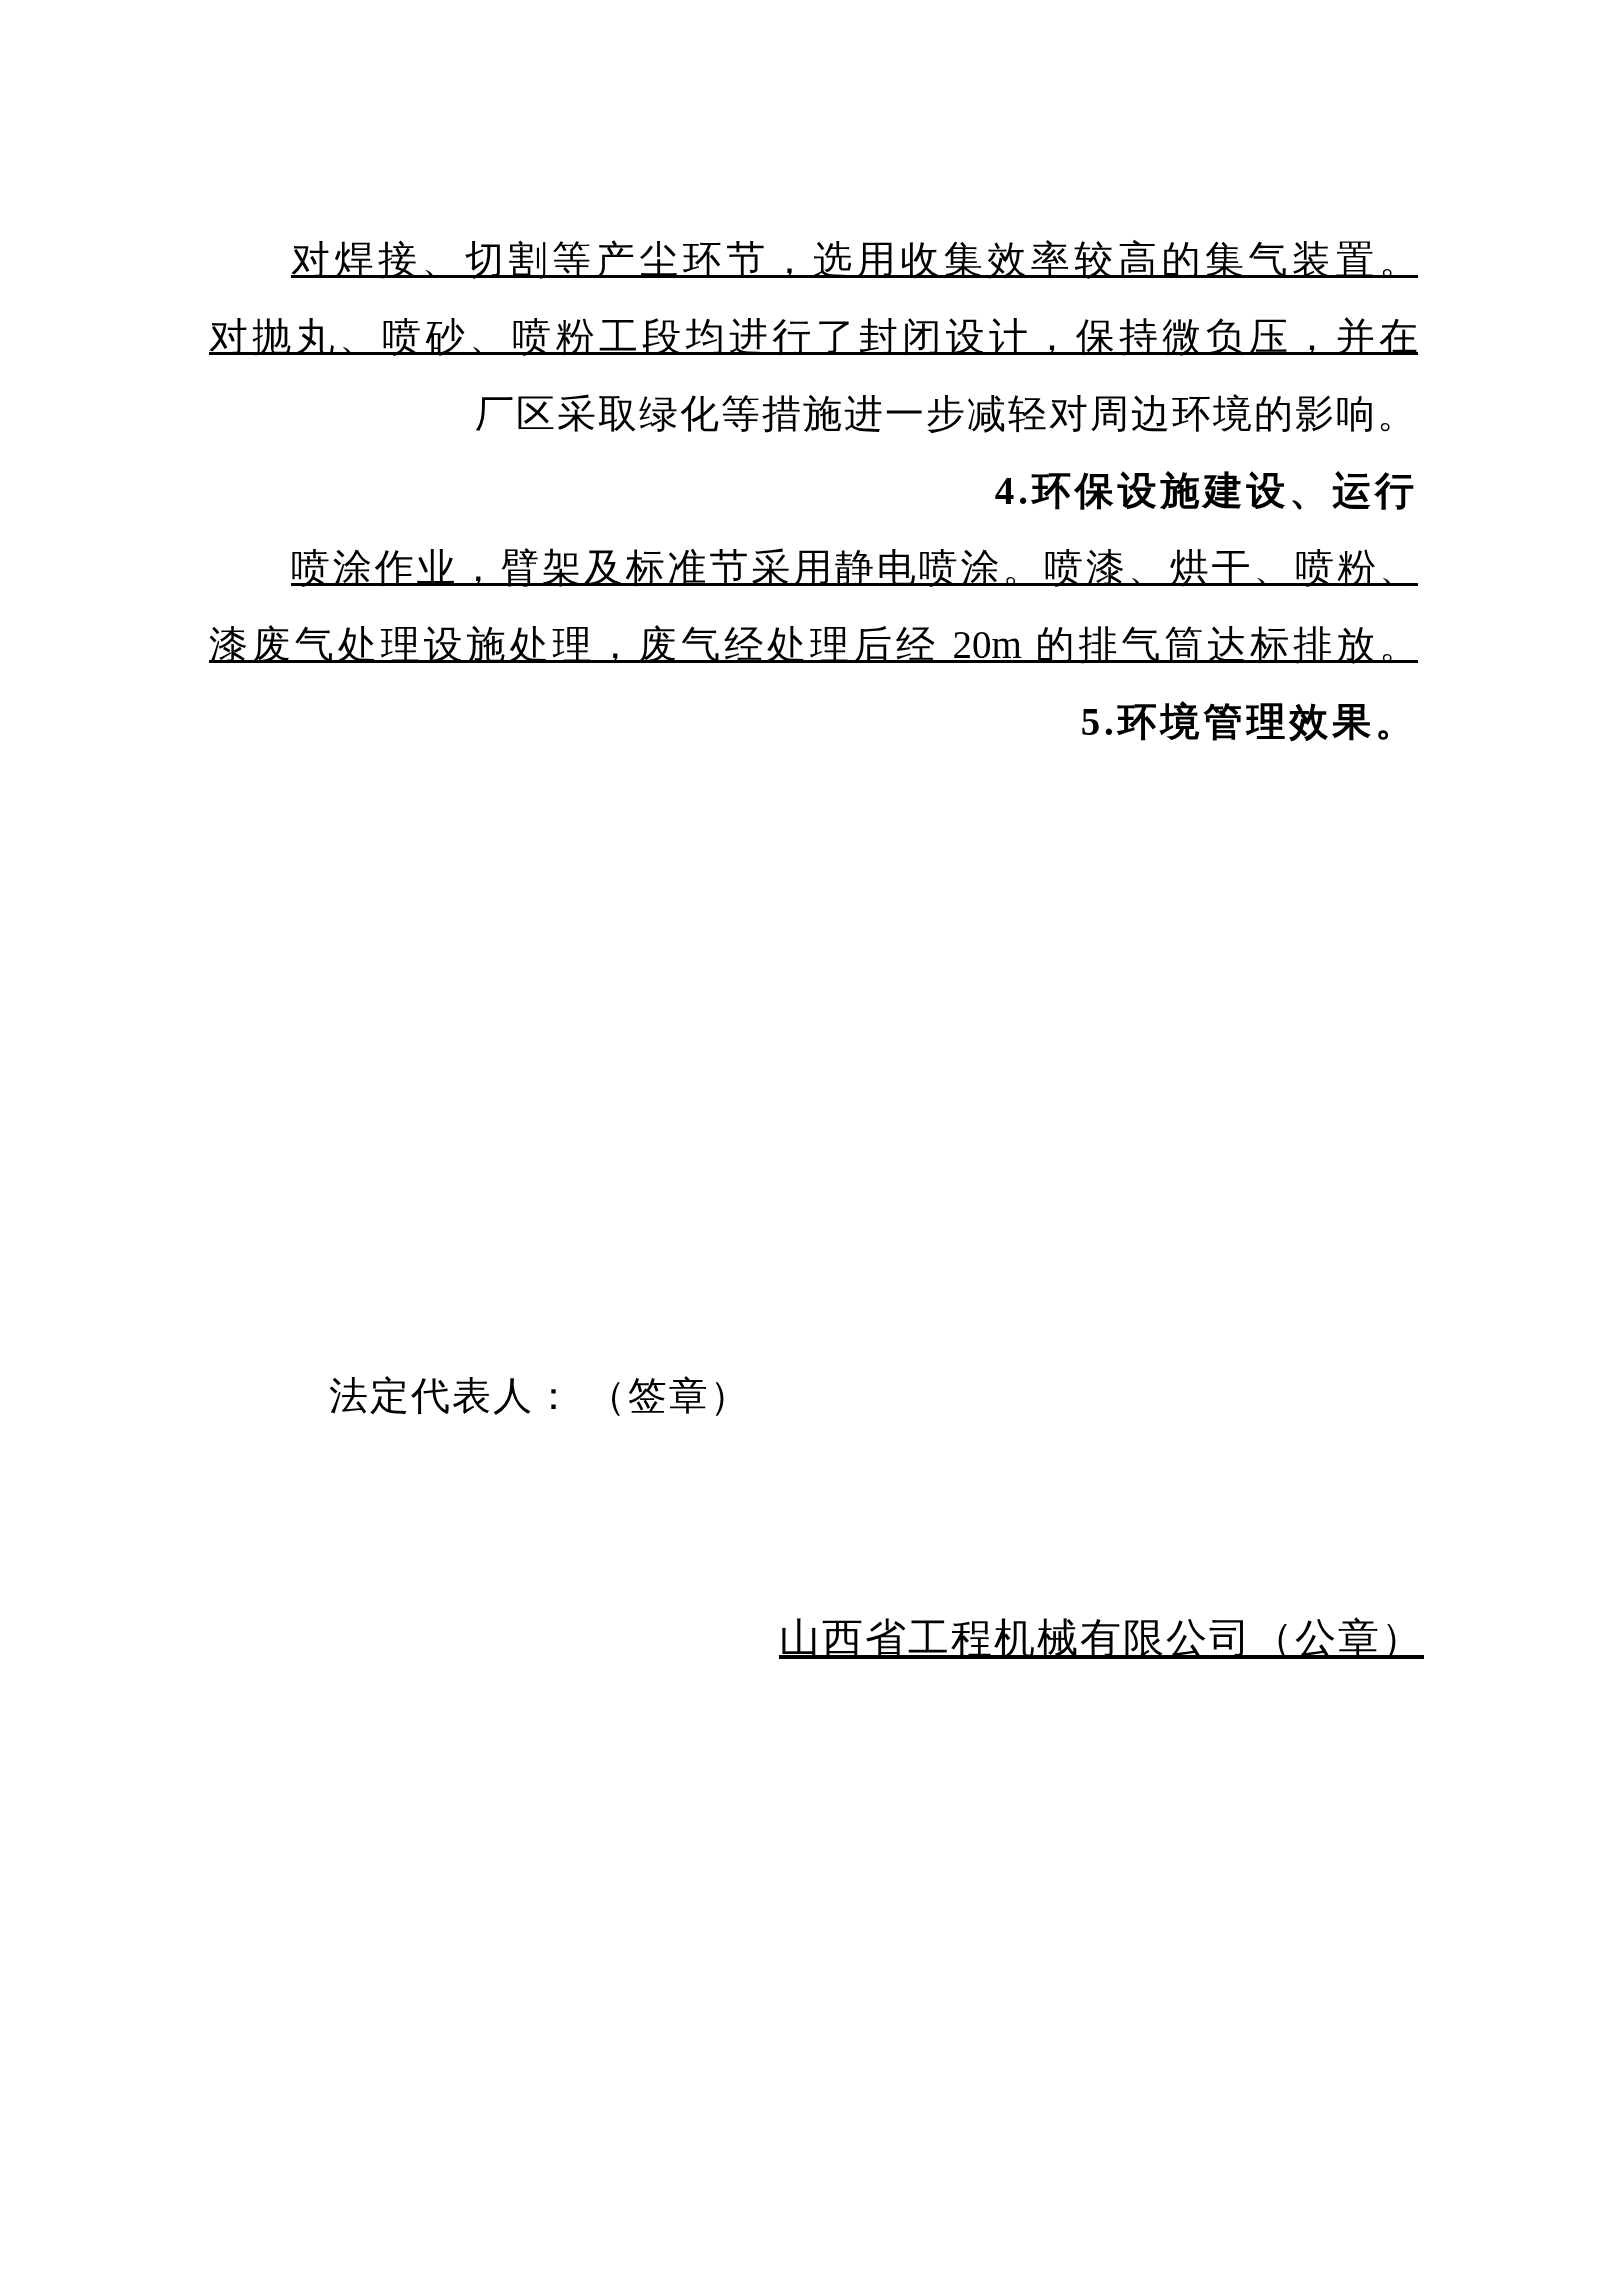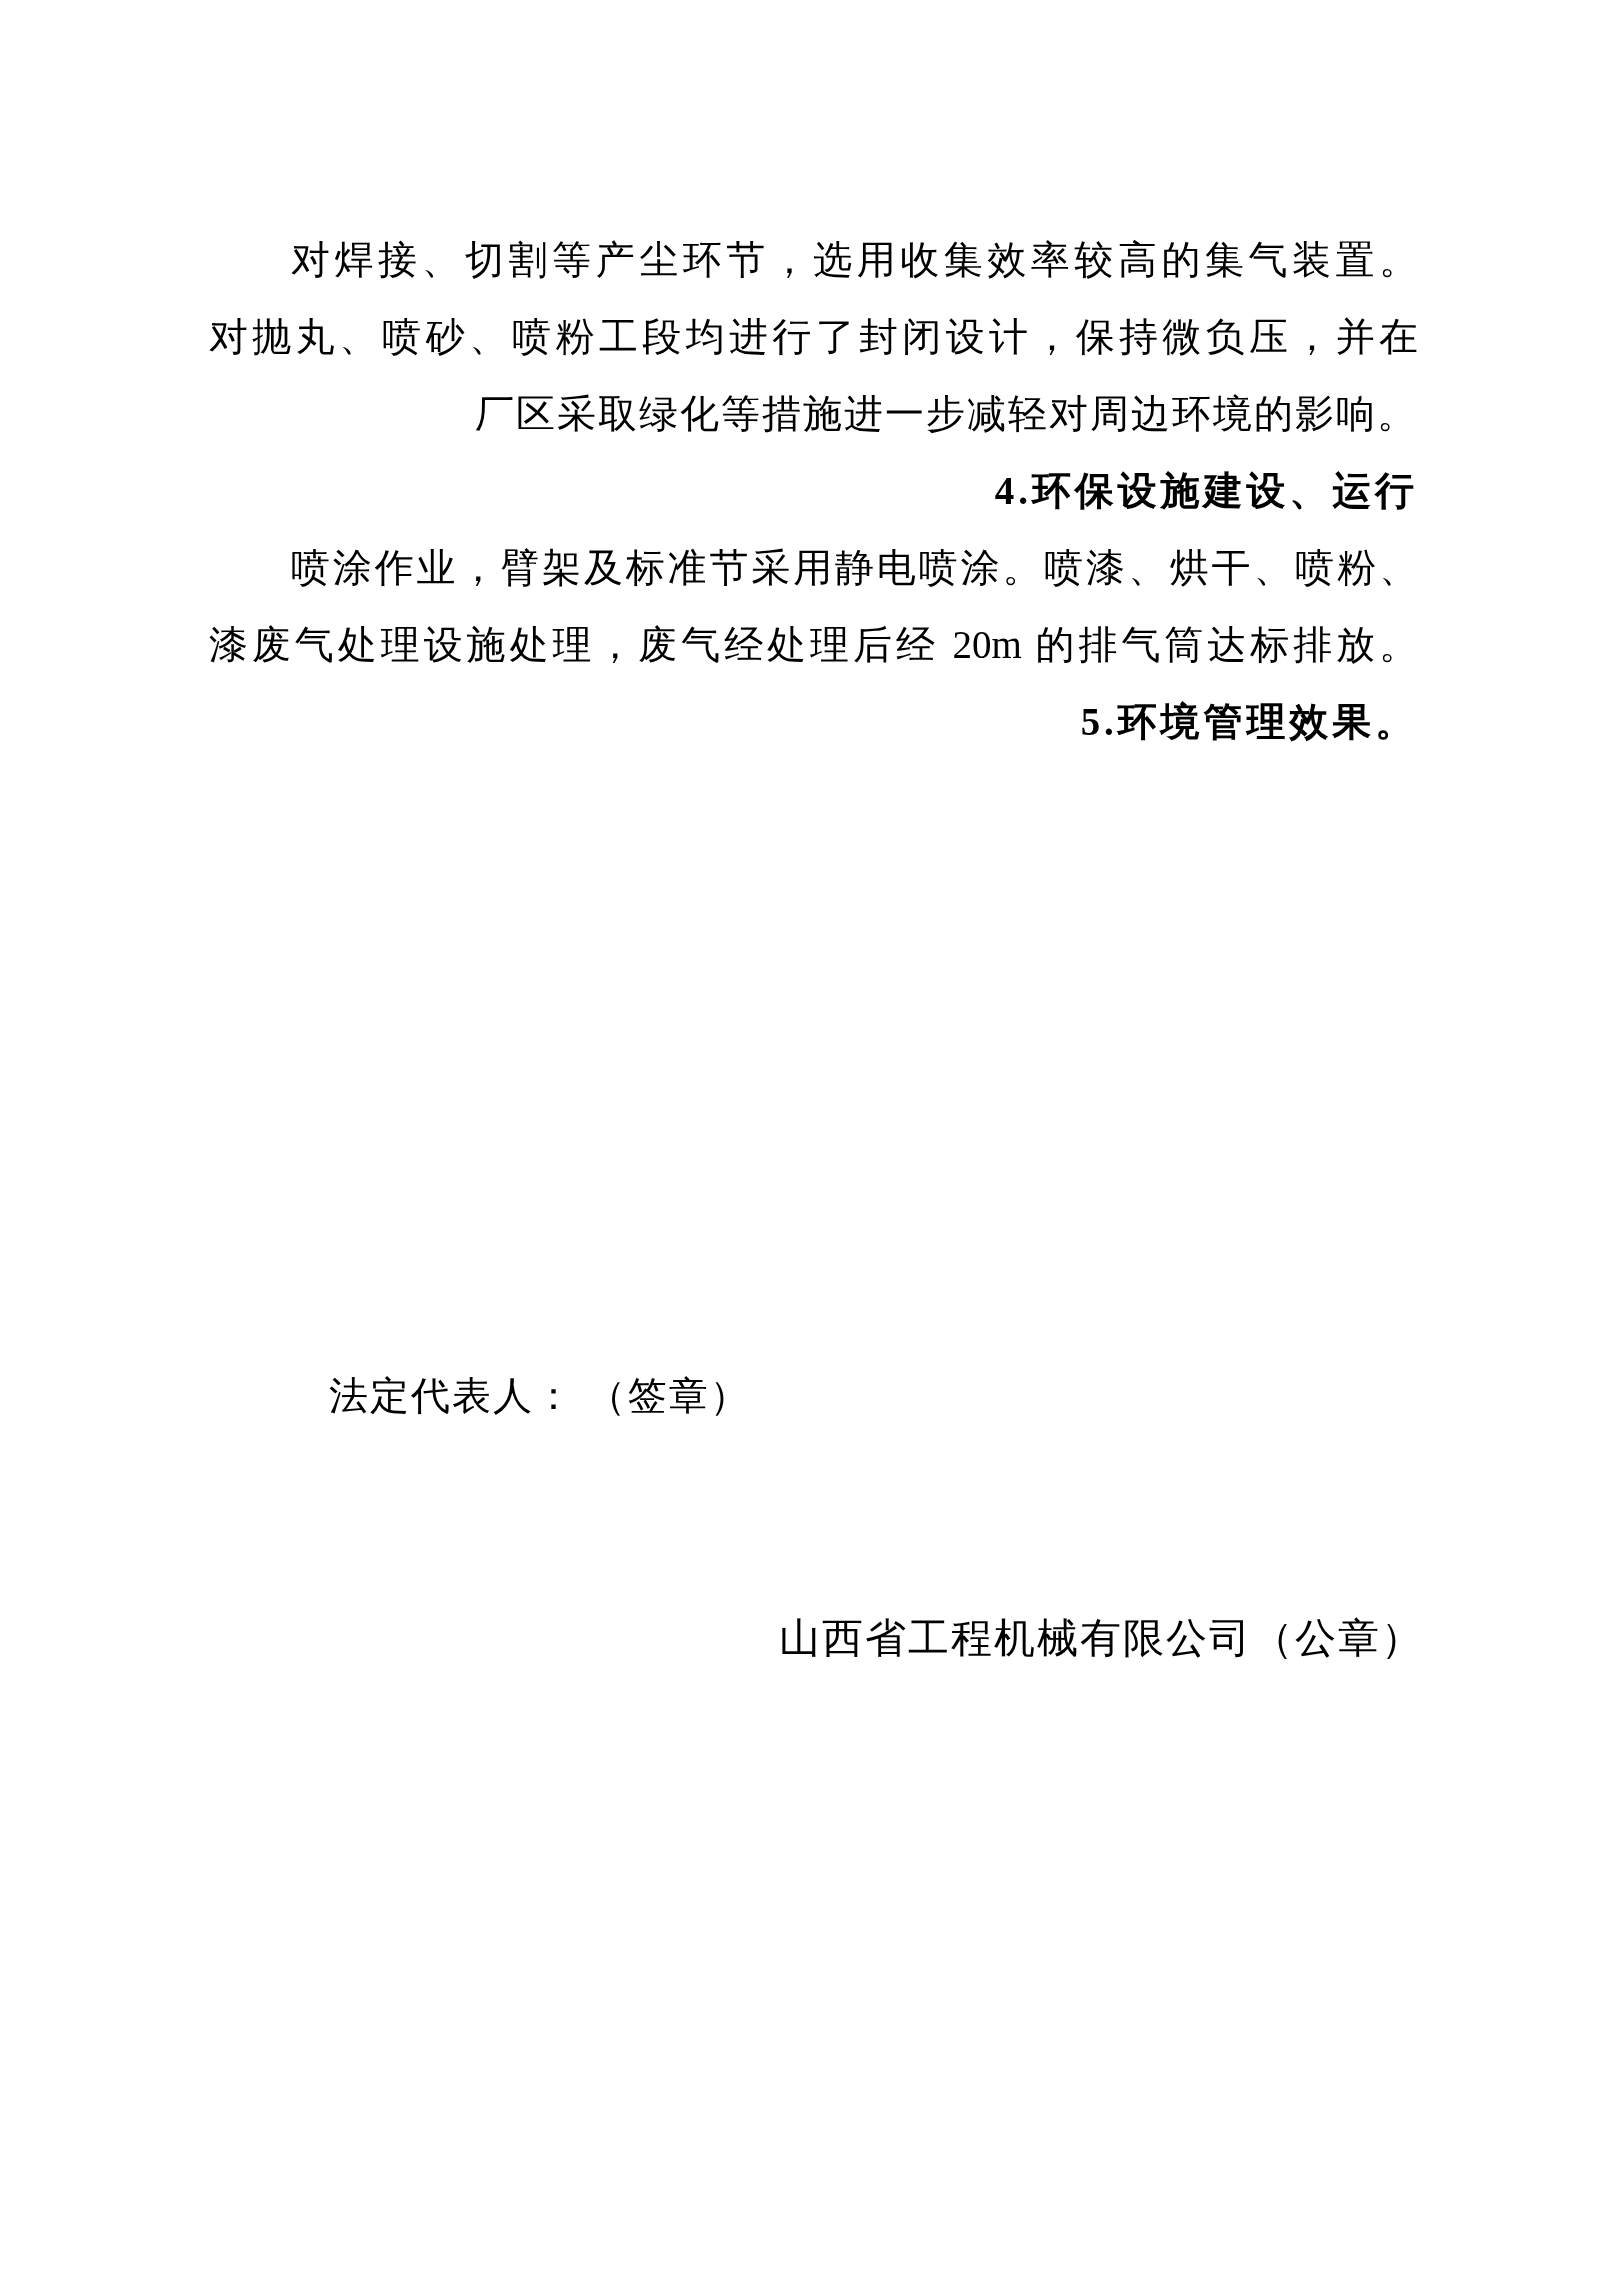--- a/index.html
+++ b/index.html
@@ -33,40 +33,42 @@
     text-align: right;
     white-space: normal;
   }
   .line.indent {
     padding-left: 82px;
   }
   .line.justify {
     letter-spacing: 0;
     text-align: justify;
     text-align-last: justify;
+    text-decoration: underline;
   }
   .line.heading {
     font-weight: bold;
     letter-spacing: 3.9px;
   }
   .closing-line {
     position: absolute;
     font-size: 39px;
     line-height: 47px;
     letter-spacing: 2px;
     white-space: nowrap;
   }
   .signature-line {
     left: 329px;
     top: 1372px;
   }
   .company-line {
     left: 779px;
     top: 1615px;
     font-size: 41px;
+    text-decoration: underline;
   }
   .date-line {
     left: 897px;
     top: 1703px;
   }
 </style>
 </head>
 <body>
 
 <div class="page">

